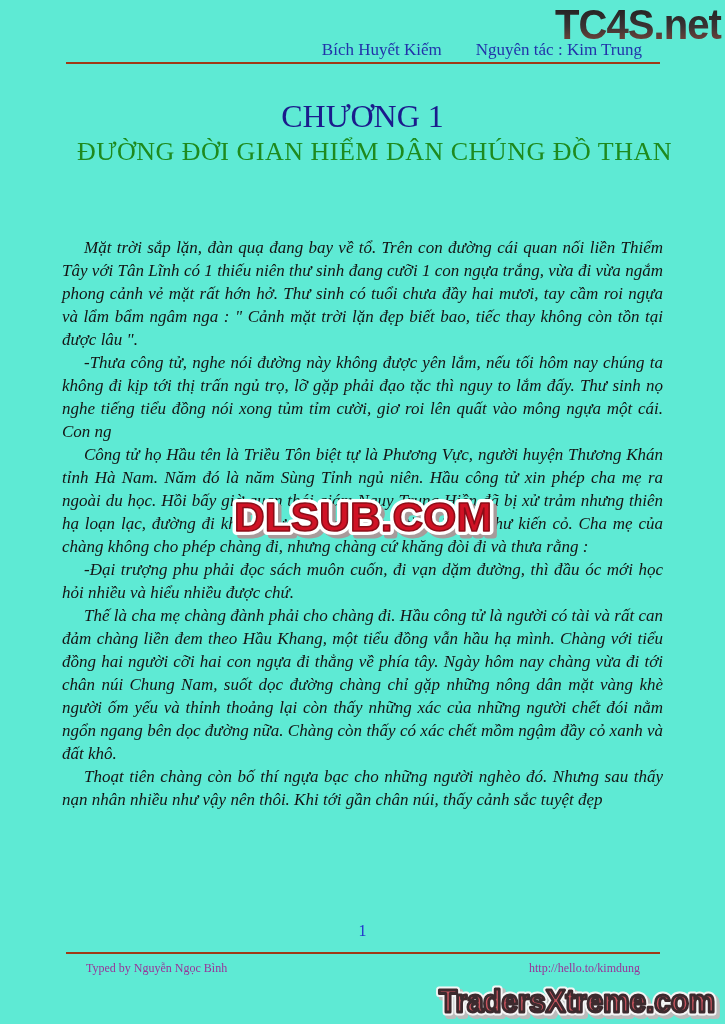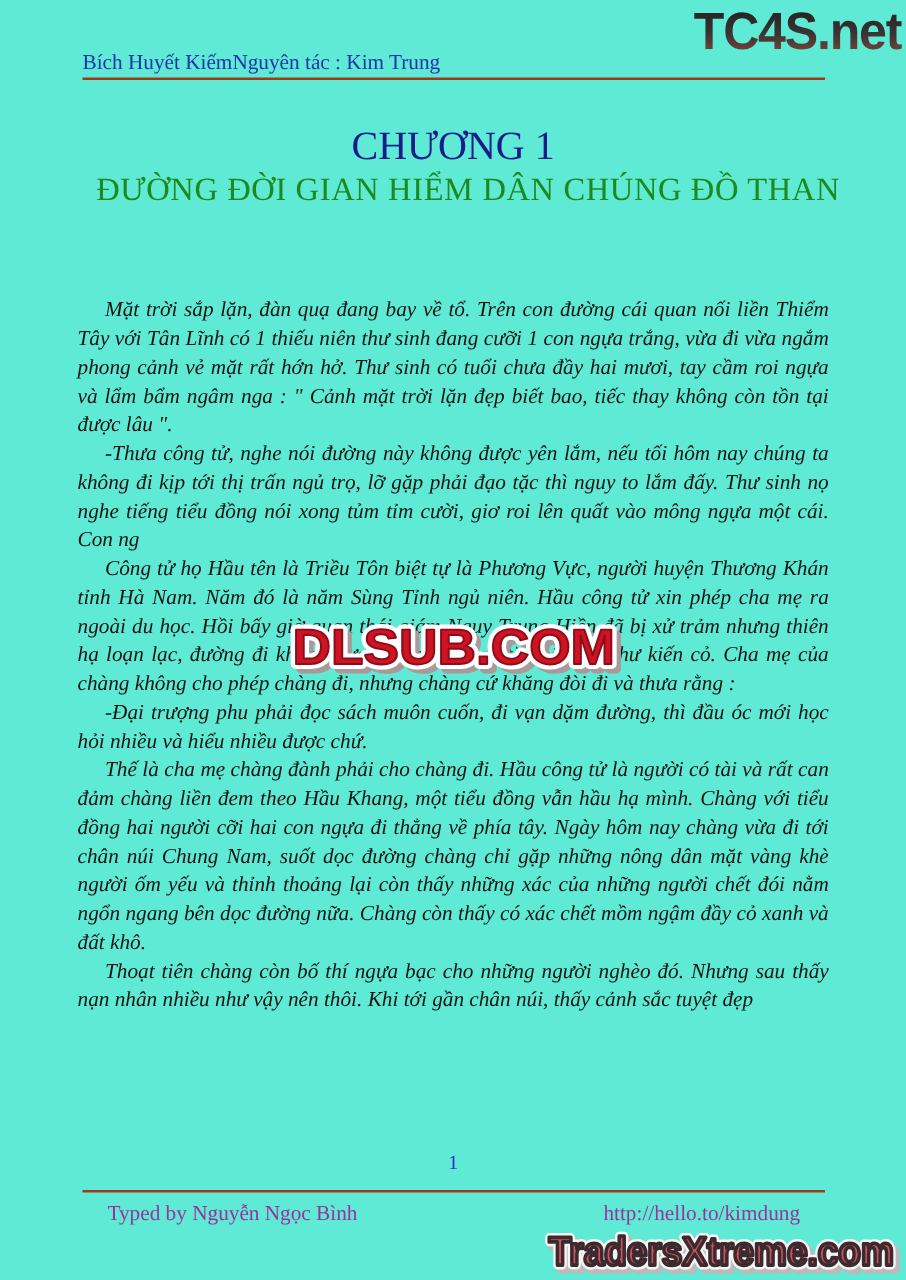--- a/index.html
+++ b/index.html
@@ -9,22 +9,22 @@
     height: 1024px;
     background: #5eead4;
     overflow: hidden;
     font-family: "Liberation Serif", serif;
   }
 
   
   .tc4s-logo { position: absolute; top: 1px; right: 2px; }
   .header-row {
     position: absolute; top: 40px; left: 66px; width: 594px;
-    display: flex; justify-content: flex-start;
-    color: #2233aa; font-size: 17px;
+    display: flex; justify-content: flex-end;
+    color: #2233aa; font-size: 17px; gap: 34px;
   }
   .header-row .right { margin-right: 18px; }
   .rule {
     position: absolute; left: 66px; width: 594px; height: 2px;
     background: #9e3a17;
   }
   .header-rule { top: 62px; }
 
   
   .chapter-title {
@@ -56,21 +56,21 @@
 
   
   .page-number {
     position: absolute; top: 922px; left: 0; width: 100%;
     text-align: center; color: #2233cc; font-size: 16px;
   }
   .footer-rule { top: 952px; }
   .footer-row {
     position: absolute; top: 961px; left: 66px; width: 594px;
     display: flex; justify-content: space-between;
-    color: #993399; font-size: 17px;
+    color: #993399; font-size: 12px;
   }
   .footer-row .left { margin-left: 20px; }
   .footer-row .right { margin-right: 20px; }
   .traders-logo { position: absolute; top: 981px; right: 2px; }
 </style>
 </head>
 <body>
 
 <div class="page">
 

